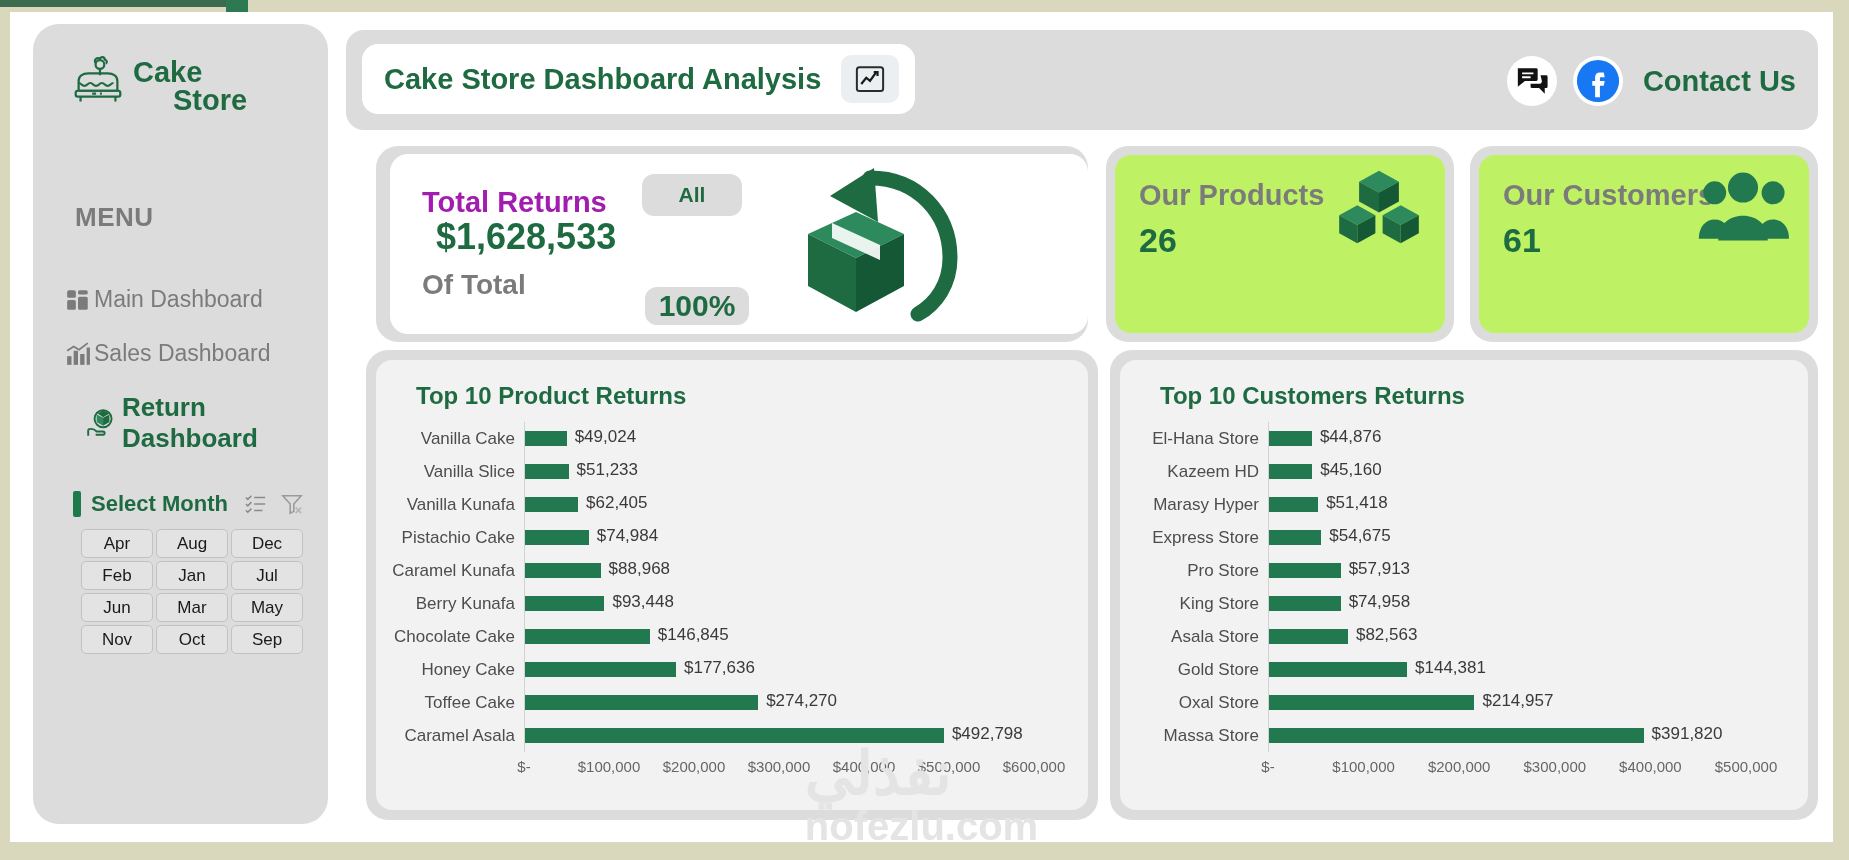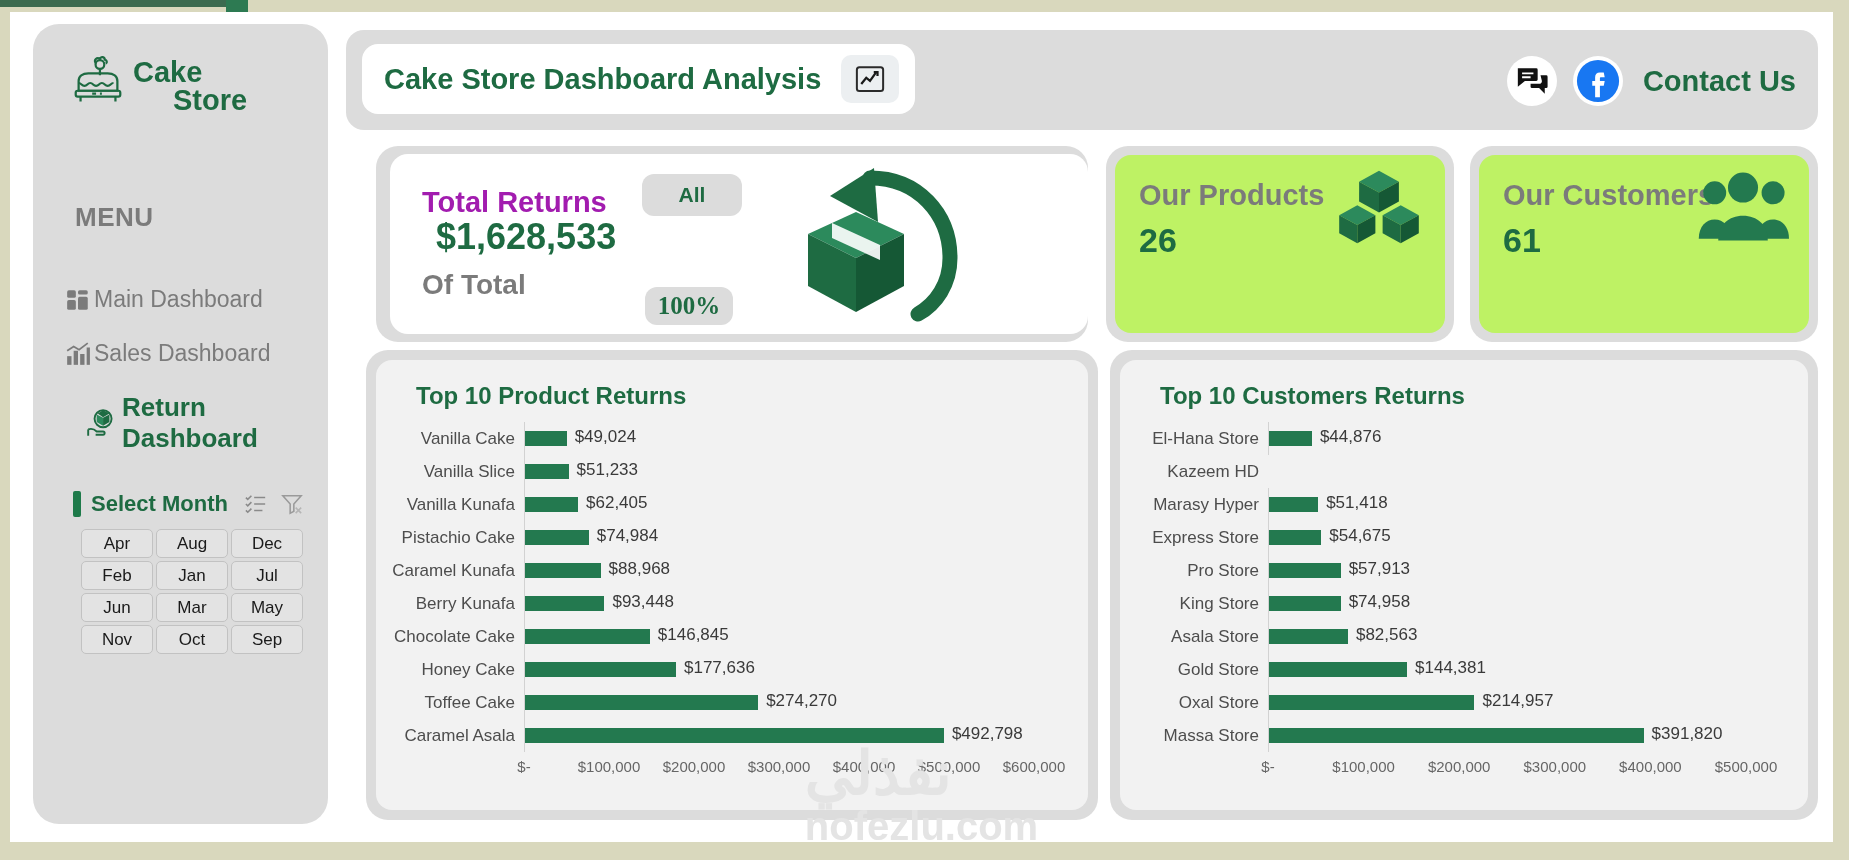--- a/index.html
+++ b/index.html
@@ -123,21 +123,21 @@
   }
   .kpi-label { position:absolute; left:32px; top:32px; font-size:29px; font-weight:bold; color:#a21caf; }
   .kpi-value { position:absolute; left:32px; top:62px; font-size:36px; font-weight:bold; color:#1e6b42;margin-left:14px; }
   .kpi-sub   { position:absolute; left:32px; top:115px; font-size:28px; font-weight:bold; color:#7b7b7b; }
   .pill {
     position:absolute; background:#dcdcdc; border-radius:12px;
     display:flex; align-items:center; justify-content:center;
     font-weight:bold; color:#1e6b42;
   }
   .pill-all { left:252px; top:20px; width:100px; height:42px; font-size:21px; }
-  .pill-pct { left:255px; top:133px; width:88px; height:38px; font-size:25px;font-family:Liberation Serif, serif; }
+  .pill-pct { left:255px; top:133px; width:104px; height:38px; font-size:30px; }
   .return-arrow { position:absolute; left:388px; top:12px; width:180px; height:160px; }
 
   .kpi-card {
     position:absolute; top:134px;
     height:196px; border-radius:22px; background:#dcdcdc;
   }
   .kpi-card-inner {
     position:absolute; left:9px; top:9px; right:9px; bottom:9px;
     background:#bef264; border-radius:16px;
   }
@@ -509,20 +509,25 @@
             <div class="bar-row" style="--catw: 148px;">
               <div class="bar-cat" style="--catw: 148px;">El-Hana Store</div>
               <div class="bar-track">
                 <div class="axis-line"></div>
                 <div class="bar-fill" style="width: 42.9015px; background: rgb(35, 121, 79);"></div>
                 <div class="bar-val" style="left: 51.9015px;">$44,876</div>
               </div>
             </div>
             <div class="bar-row" style="--catw: 148px;">
               <div class="bar-cat" style="--catw: 148px;">Kazeem HD</div>
+              <div class="bar-track">
+                <div class="axis-line"></div>
+                <div class="bar-fill" style="width: 43.173px; background: rgb(35, 121, 79);"></div>
+                <div class="bar-val" style="left: 52.173px;">$45,160</div>
+              </div>
             </div>
             <div class="bar-row" style="--catw: 148px;">
               <div class="bar-cat" style="--catw: 148px;">Marasy Hyper</div>
               <div class="bar-track">
                 <div class="axis-line"></div>
                 <div class="bar-fill" style="width: 49.1556px; background: rgb(35, 121, 79);"></div>
                 <div class="bar-val" style="left: 58.1556px;">$51,418</div>
               </div>
             </div>
             <div class="bar-row" style="--catw: 148px;">

